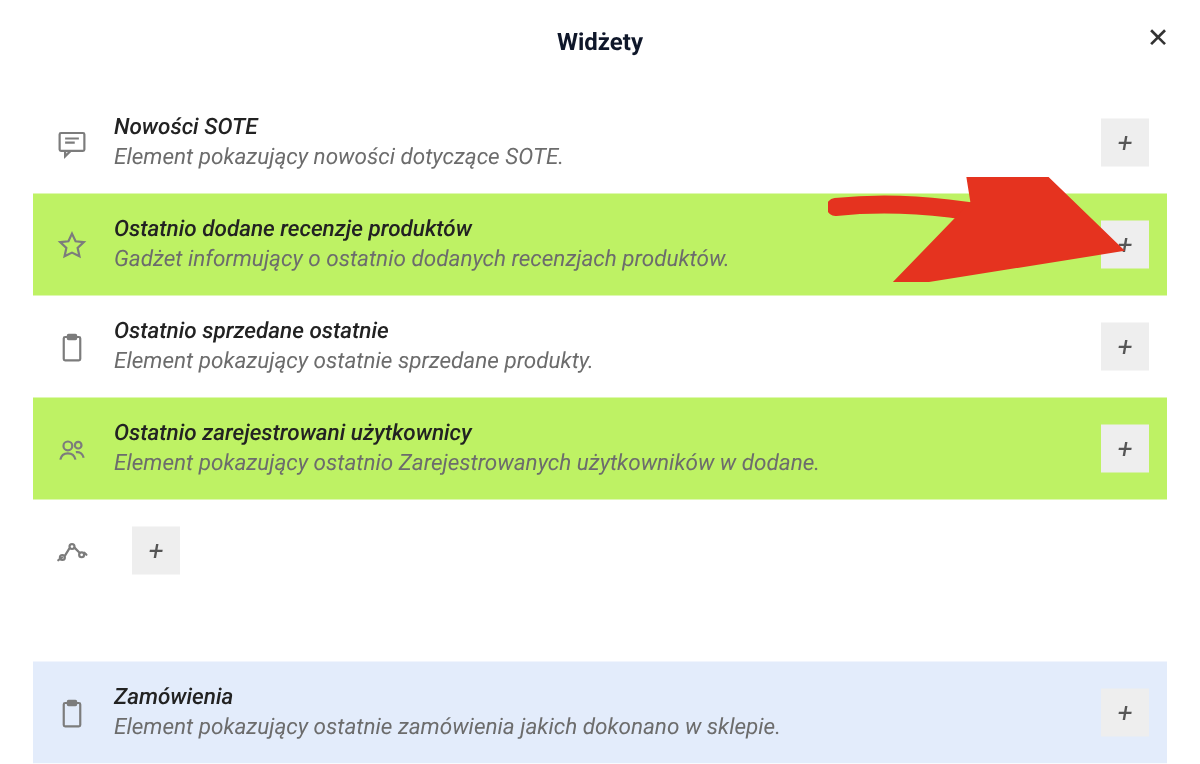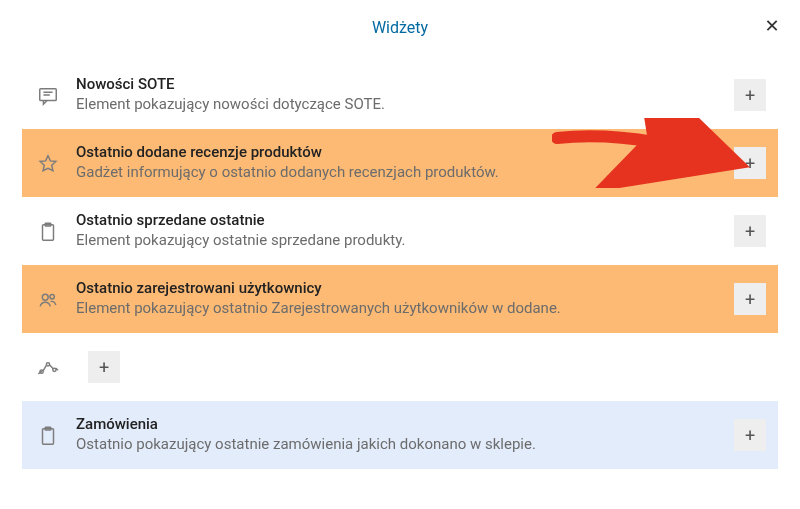--- a/index.html
+++ b/index.html
@@ -18,22 +18,22 @@
     box-sizing: border-box;
     position: relative;
   }
   .header {
     position: relative;
     text-align: center;
     padding: 18px 0 18px 0;
   }
   .header .title {
     font-size: 16px;
-    font-weight: 400;
-    color: #0369a1;
+    font-weight: 700;
+    color: #0f172a;
   }
   .close-btn {
     position: absolute;
     right: 16px;
     top: 14px;
     width: 24px;
     height: 24px;
     font-size: 18px;
     line-height: 24px;
     color: #333;
@@ -42,26 +42,28 @@
   }
   .list {
     padding: 6px 22px 10px 22px;
   }
   .row {
     display: flex;
     align-items: center;
     padding: 12px 12px;
     box-sizing: border-box;
     min-height: 68px;
+    font-style: italic;
   }
   .row.zebra {
-    background: #fdba74;
+    background: #bef264;
   }
   .row.selected {
     background: #e3ecfb;
+    margin-top: 40px;
   }
   .icon {
     flex: 0 0 28px;
     width: 28px;
     display: flex;
     align-items: flex-start;
     justify-content: center;
     margin-right: 14px;
     margin-top: 2px;
   }
@@ -190,21 +192,21 @@
 
     <div class="row selected">
       <span class="icon">
         <svg viewBox="0 0 24 24">
             <rect x="6" y="4" width="12" height="17" rx="1"></rect>
             <rect x="9" y="2.5" width="6" height="3" rx="0.5"></rect>
           </svg>
       </span>
       <div class="text">
         <div class="t-title">Zamówienia</div>
-        <div class="t-desc">Ostatnio pokazujący ostatnie zamówienia jakich dokonano w sklepie.</div>
+        <div class="t-desc">Element pokazujący ostatnie zamówienia jakich dokonano w sklepie.</div>
       </div>
       <span class="add-btn">+</span>
     </div>
 
   </div>
 
   <svg class="arrow" style="left:552px; top:118px; width:200px; height:70px;" viewBox="0 0 200 70">
     <defs>
       <marker id="ah" markerWidth="14" markerHeight="14" refX="10" refY="6" orient="auto">
         <path d="M0,0 L12,6 L0,12 L3,6 Z" fill="#e5331f"></path>

